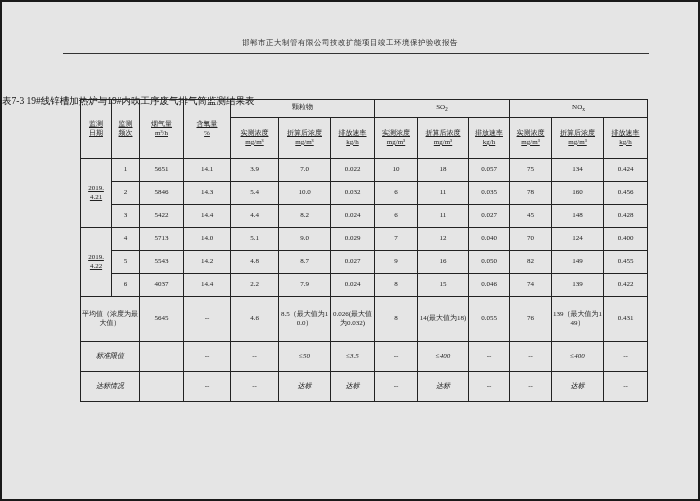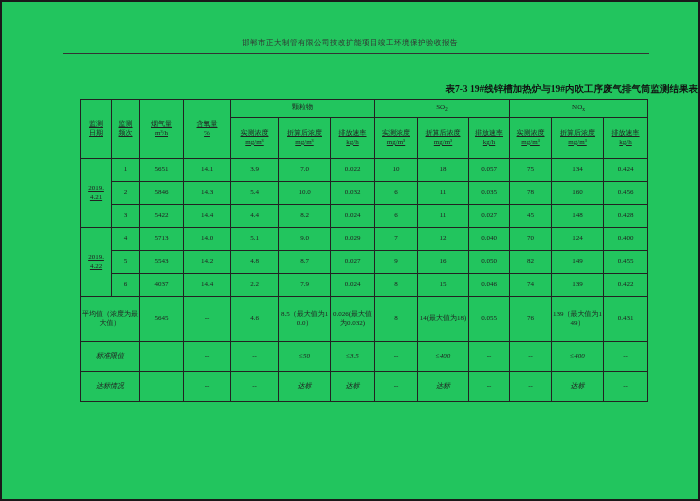--- a/index.html
+++ b/index.html
@@ -5,21 +5,21 @@
   html, body {
     margin: 0;
     padding: 0;
     background: #888;
     font-family: "Liberation Serif", "DejaVu Serif", serif;
   }
   .page {
     position: relative;
     width: 700px;
     height: 501px;
-    background: #22c55e;
+    background: #e5e5e5;
     border: 2px solid #1a1a1a;
     box-sizing: border-box;
     overflow: hidden;
     color: #222;
   }
   .running-header {
     position: absolute;
     top: 36px;
     left: 0;
     width: 100%;
@@ -31,26 +31,26 @@
   .header-rule {
     position: absolute;
     top: 51px;
     left: 61px;
     width: 586px;
     border-top: 1.5px solid #333;
     height: 0;
   }
   .doc-title {
     position: absolute;
-    top: 81px;
+    top: 93px;
     left: 0;
     width: 100%;
-    text-align: right;
+    text-align: left;
     font-size: 9.5px;
-    font-weight: bold;
+    font-weight: normal;
     color: #111;
   }
   table.monitor {
     position: absolute;
     left: 78px;
     top: 97px;
     width: 543px;
     border-collapse: collapse;
     table-layout: fixed;
   }

